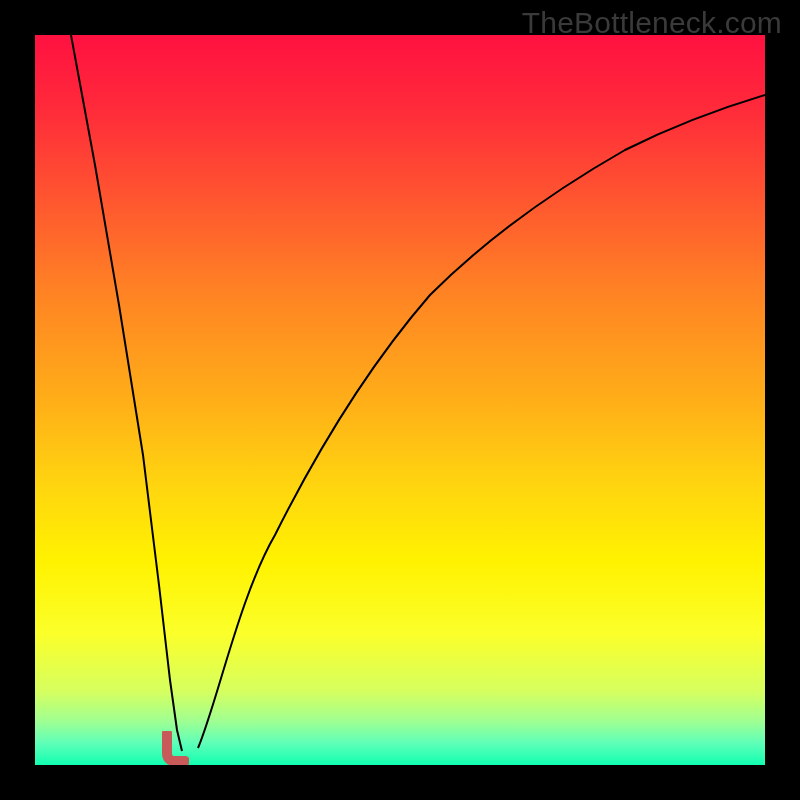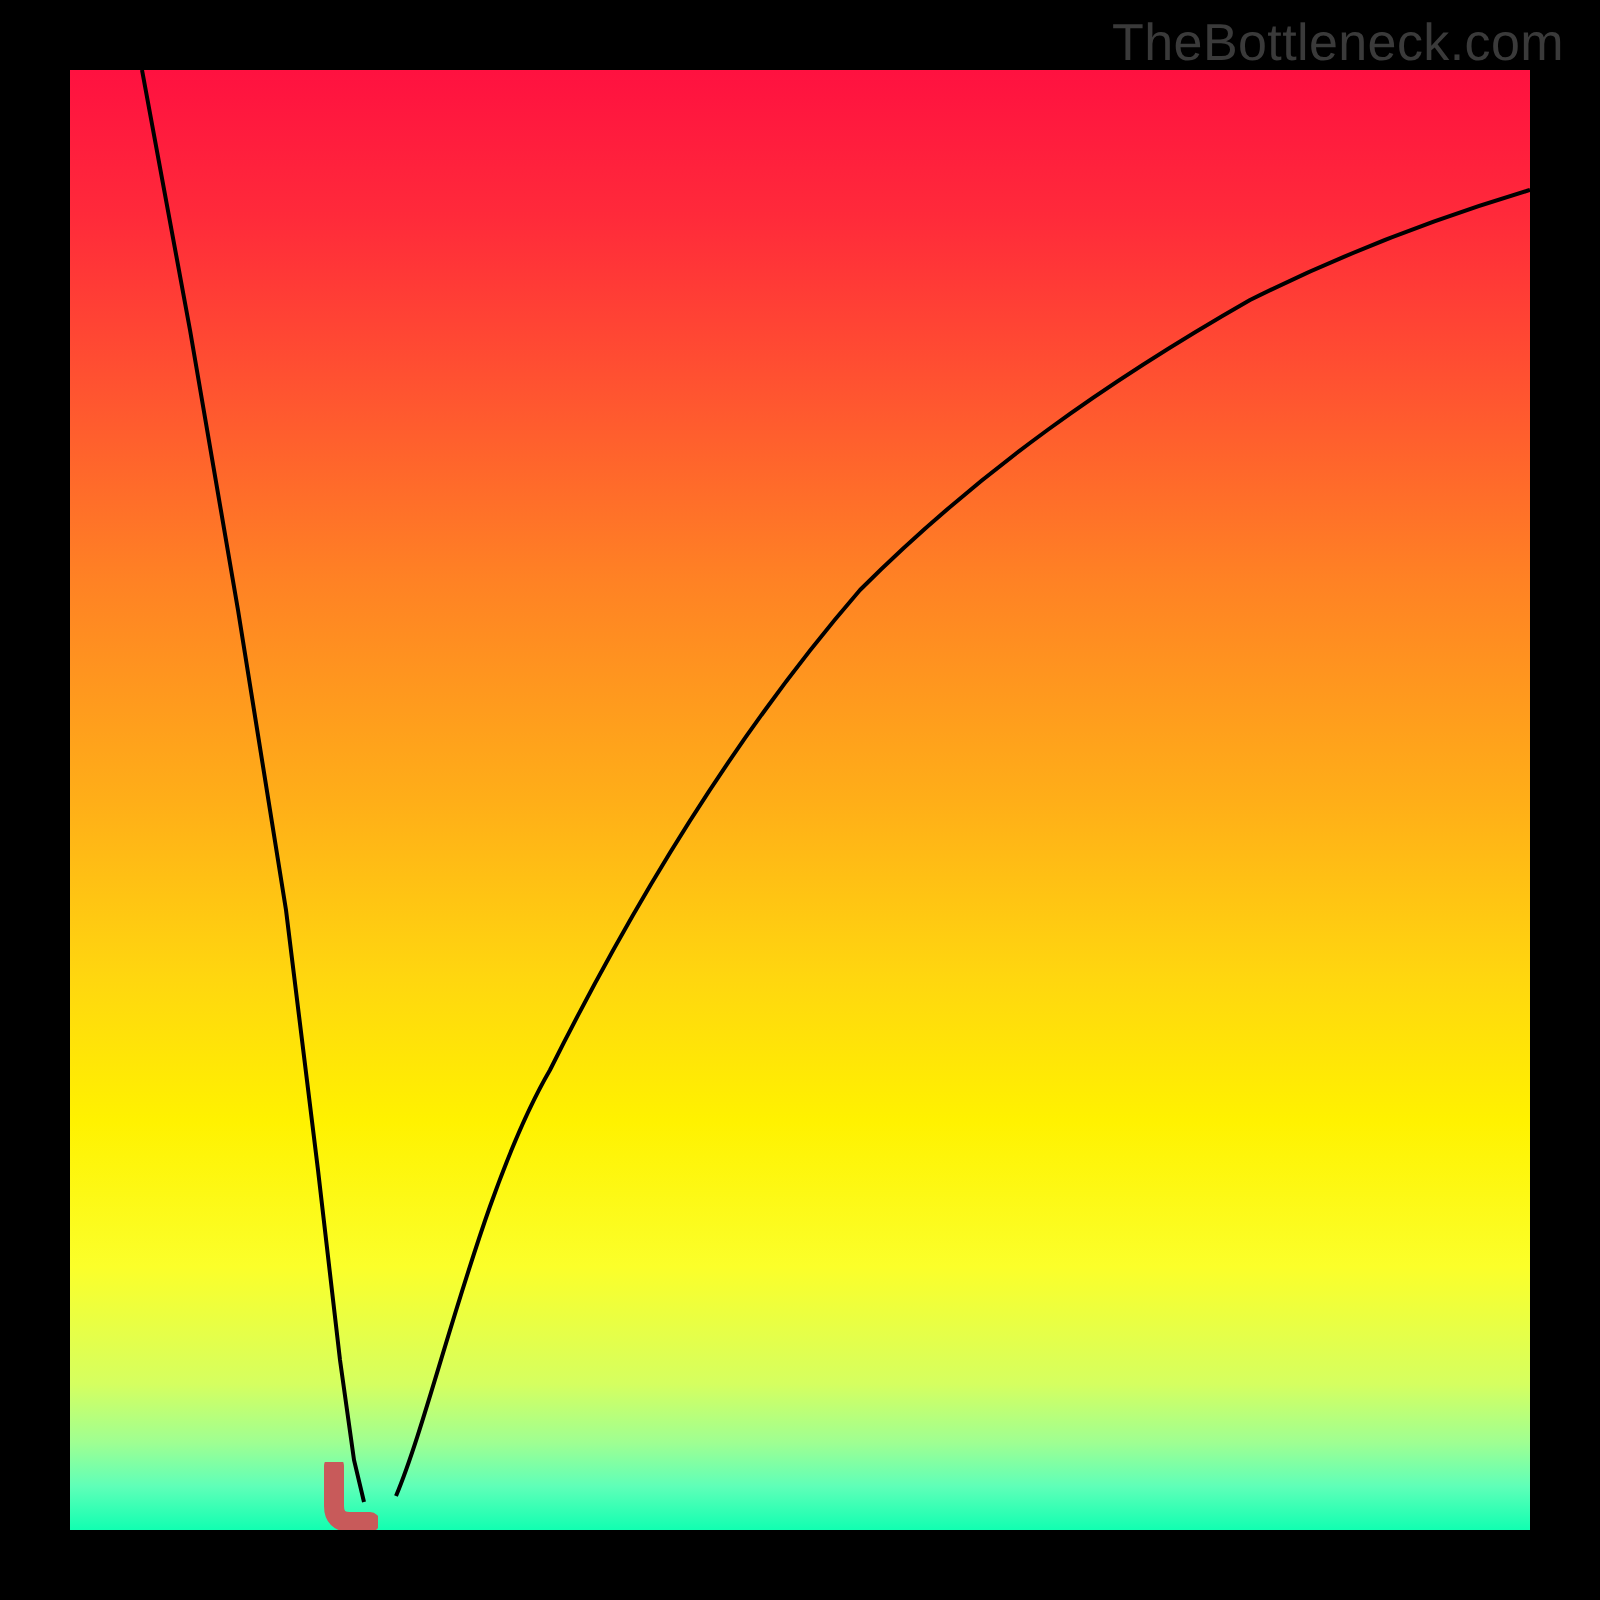--- a/index.html
+++ b/index.html
@@ -50,21 +50,21 @@
     width: 30px;
     height: 34px;
     pointer-events: none;
   }
   .marker svg { display: block; }
   .watermark {
     position: absolute;
     top: 6px;
     right: 18px;
     color: #3a3a3a;
-    font-size: 26px;
+    font-size: 30px;
     letter-spacing: 0.2px;
     font-weight: 400;
   }
   .curve-svg {
     position: absolute;
     inset: 0;
   }
 </style>
 </head>
 <body>

